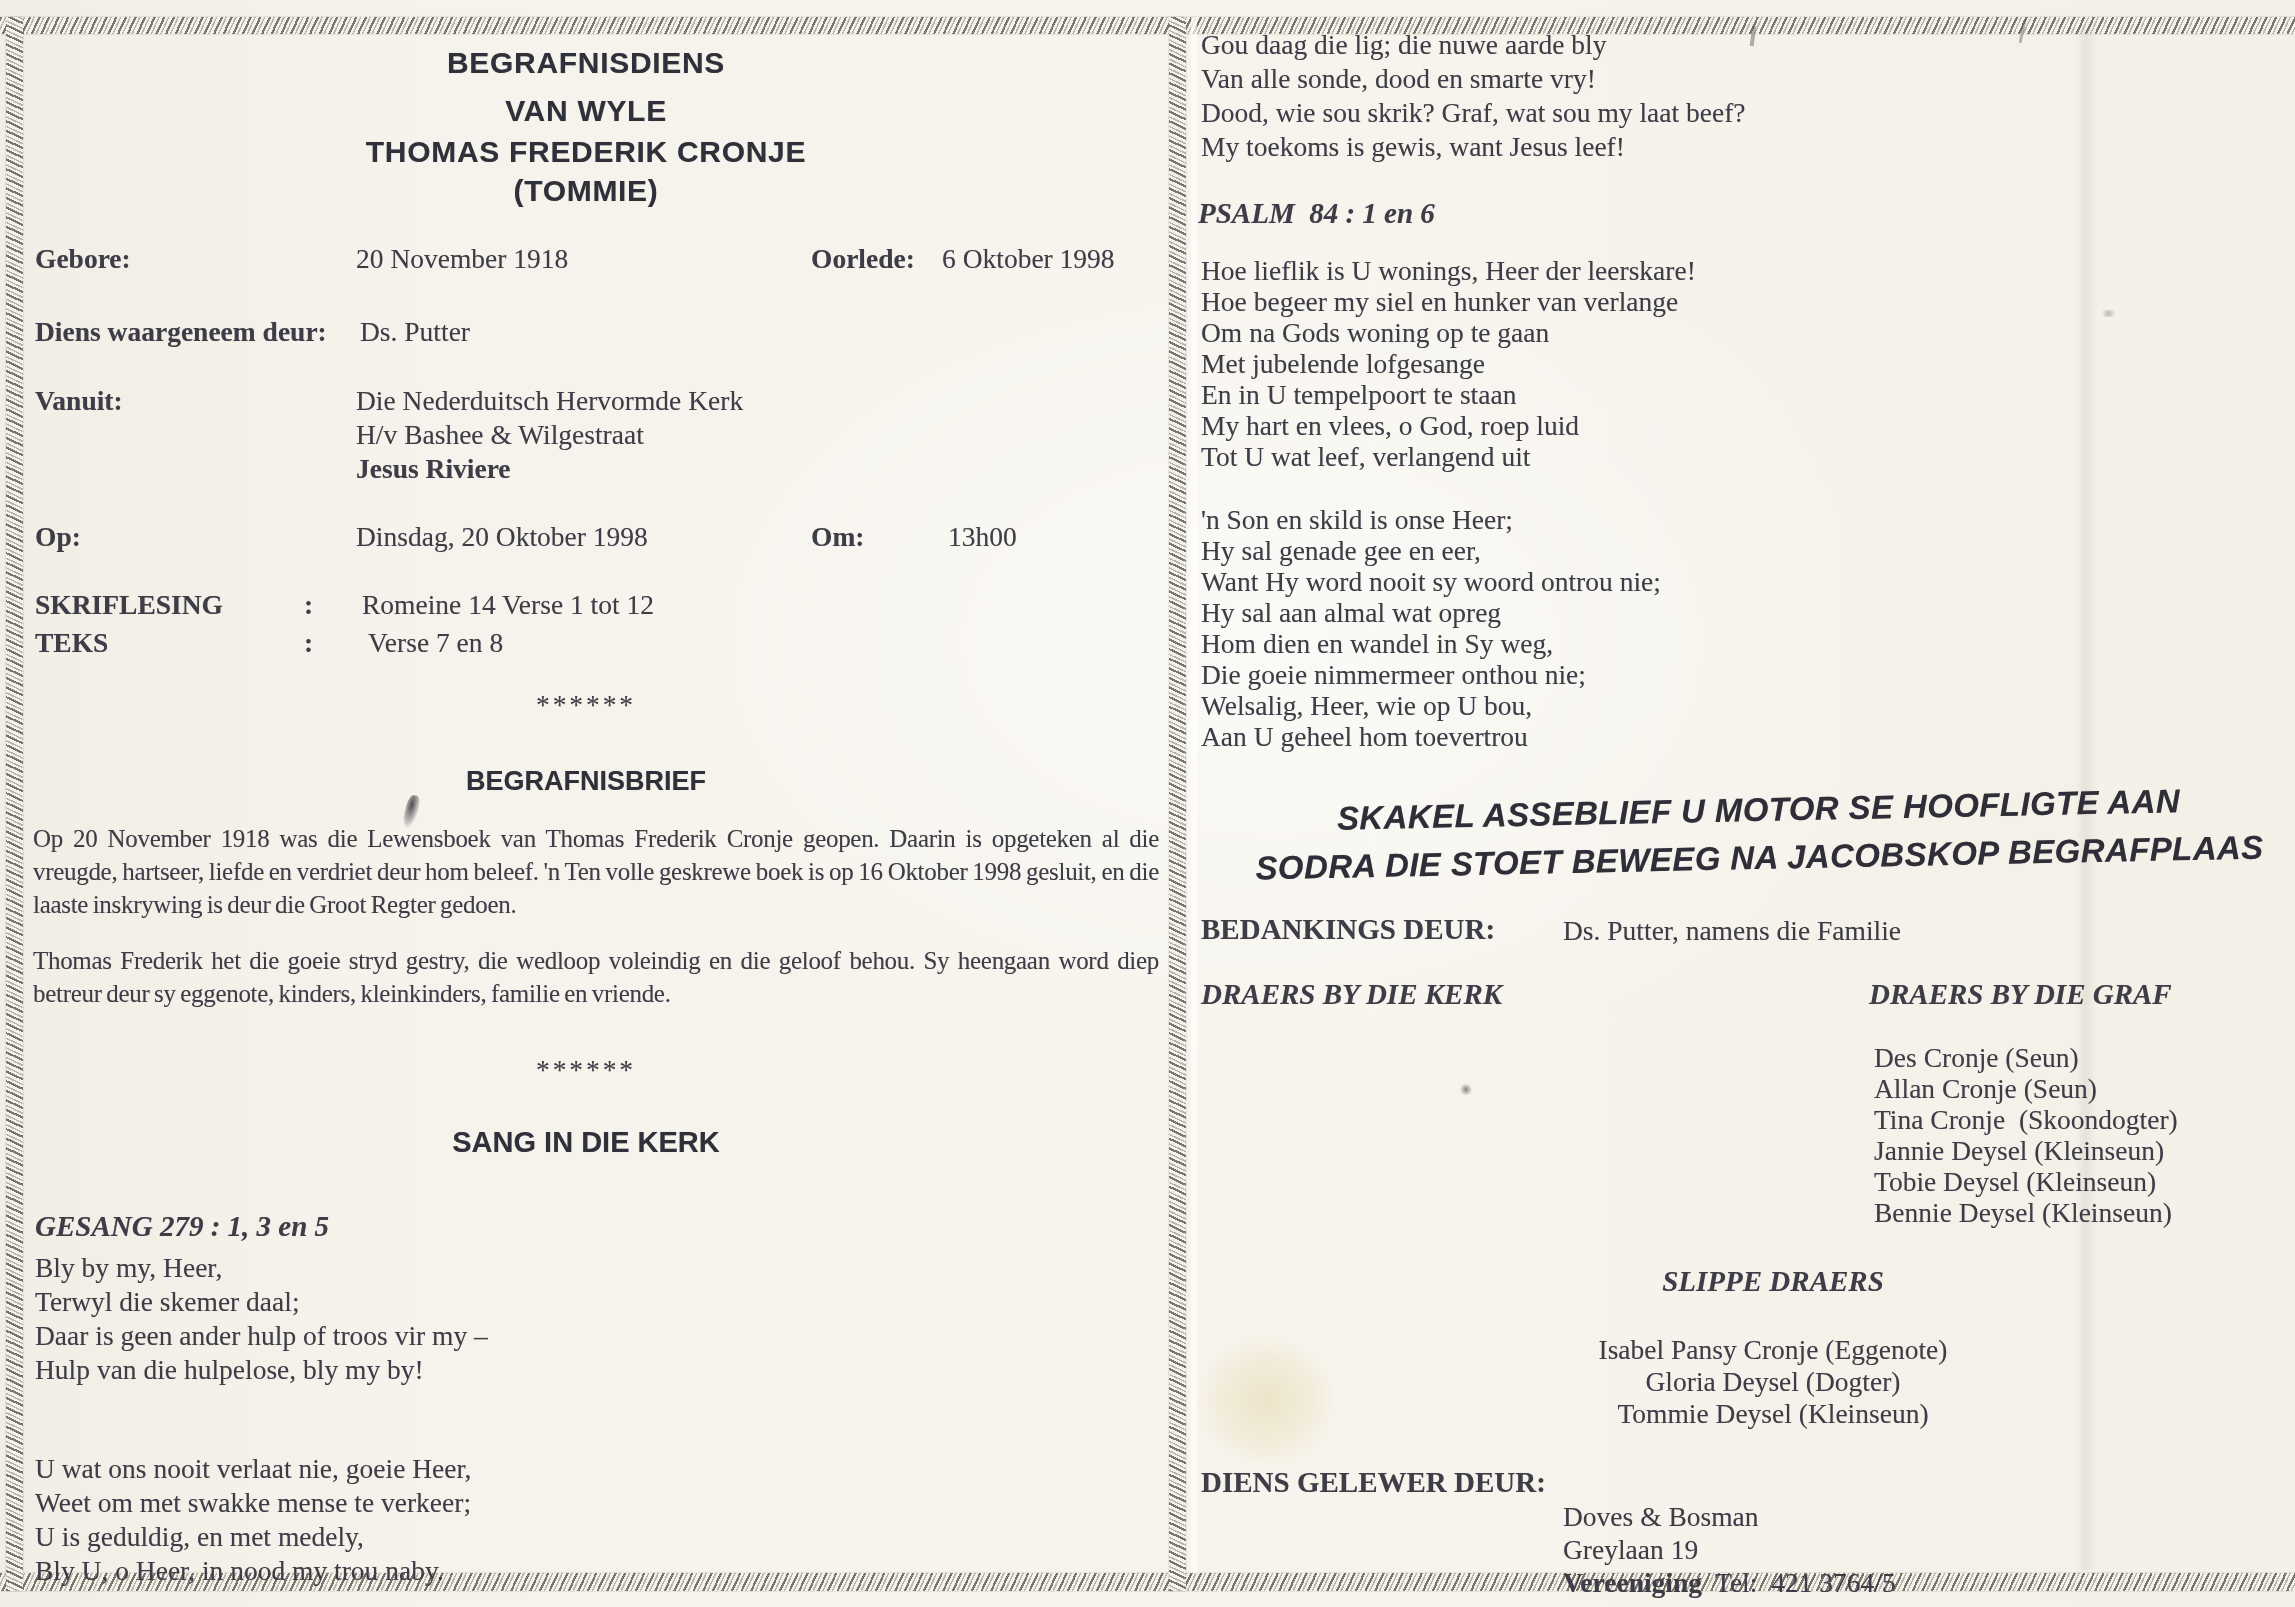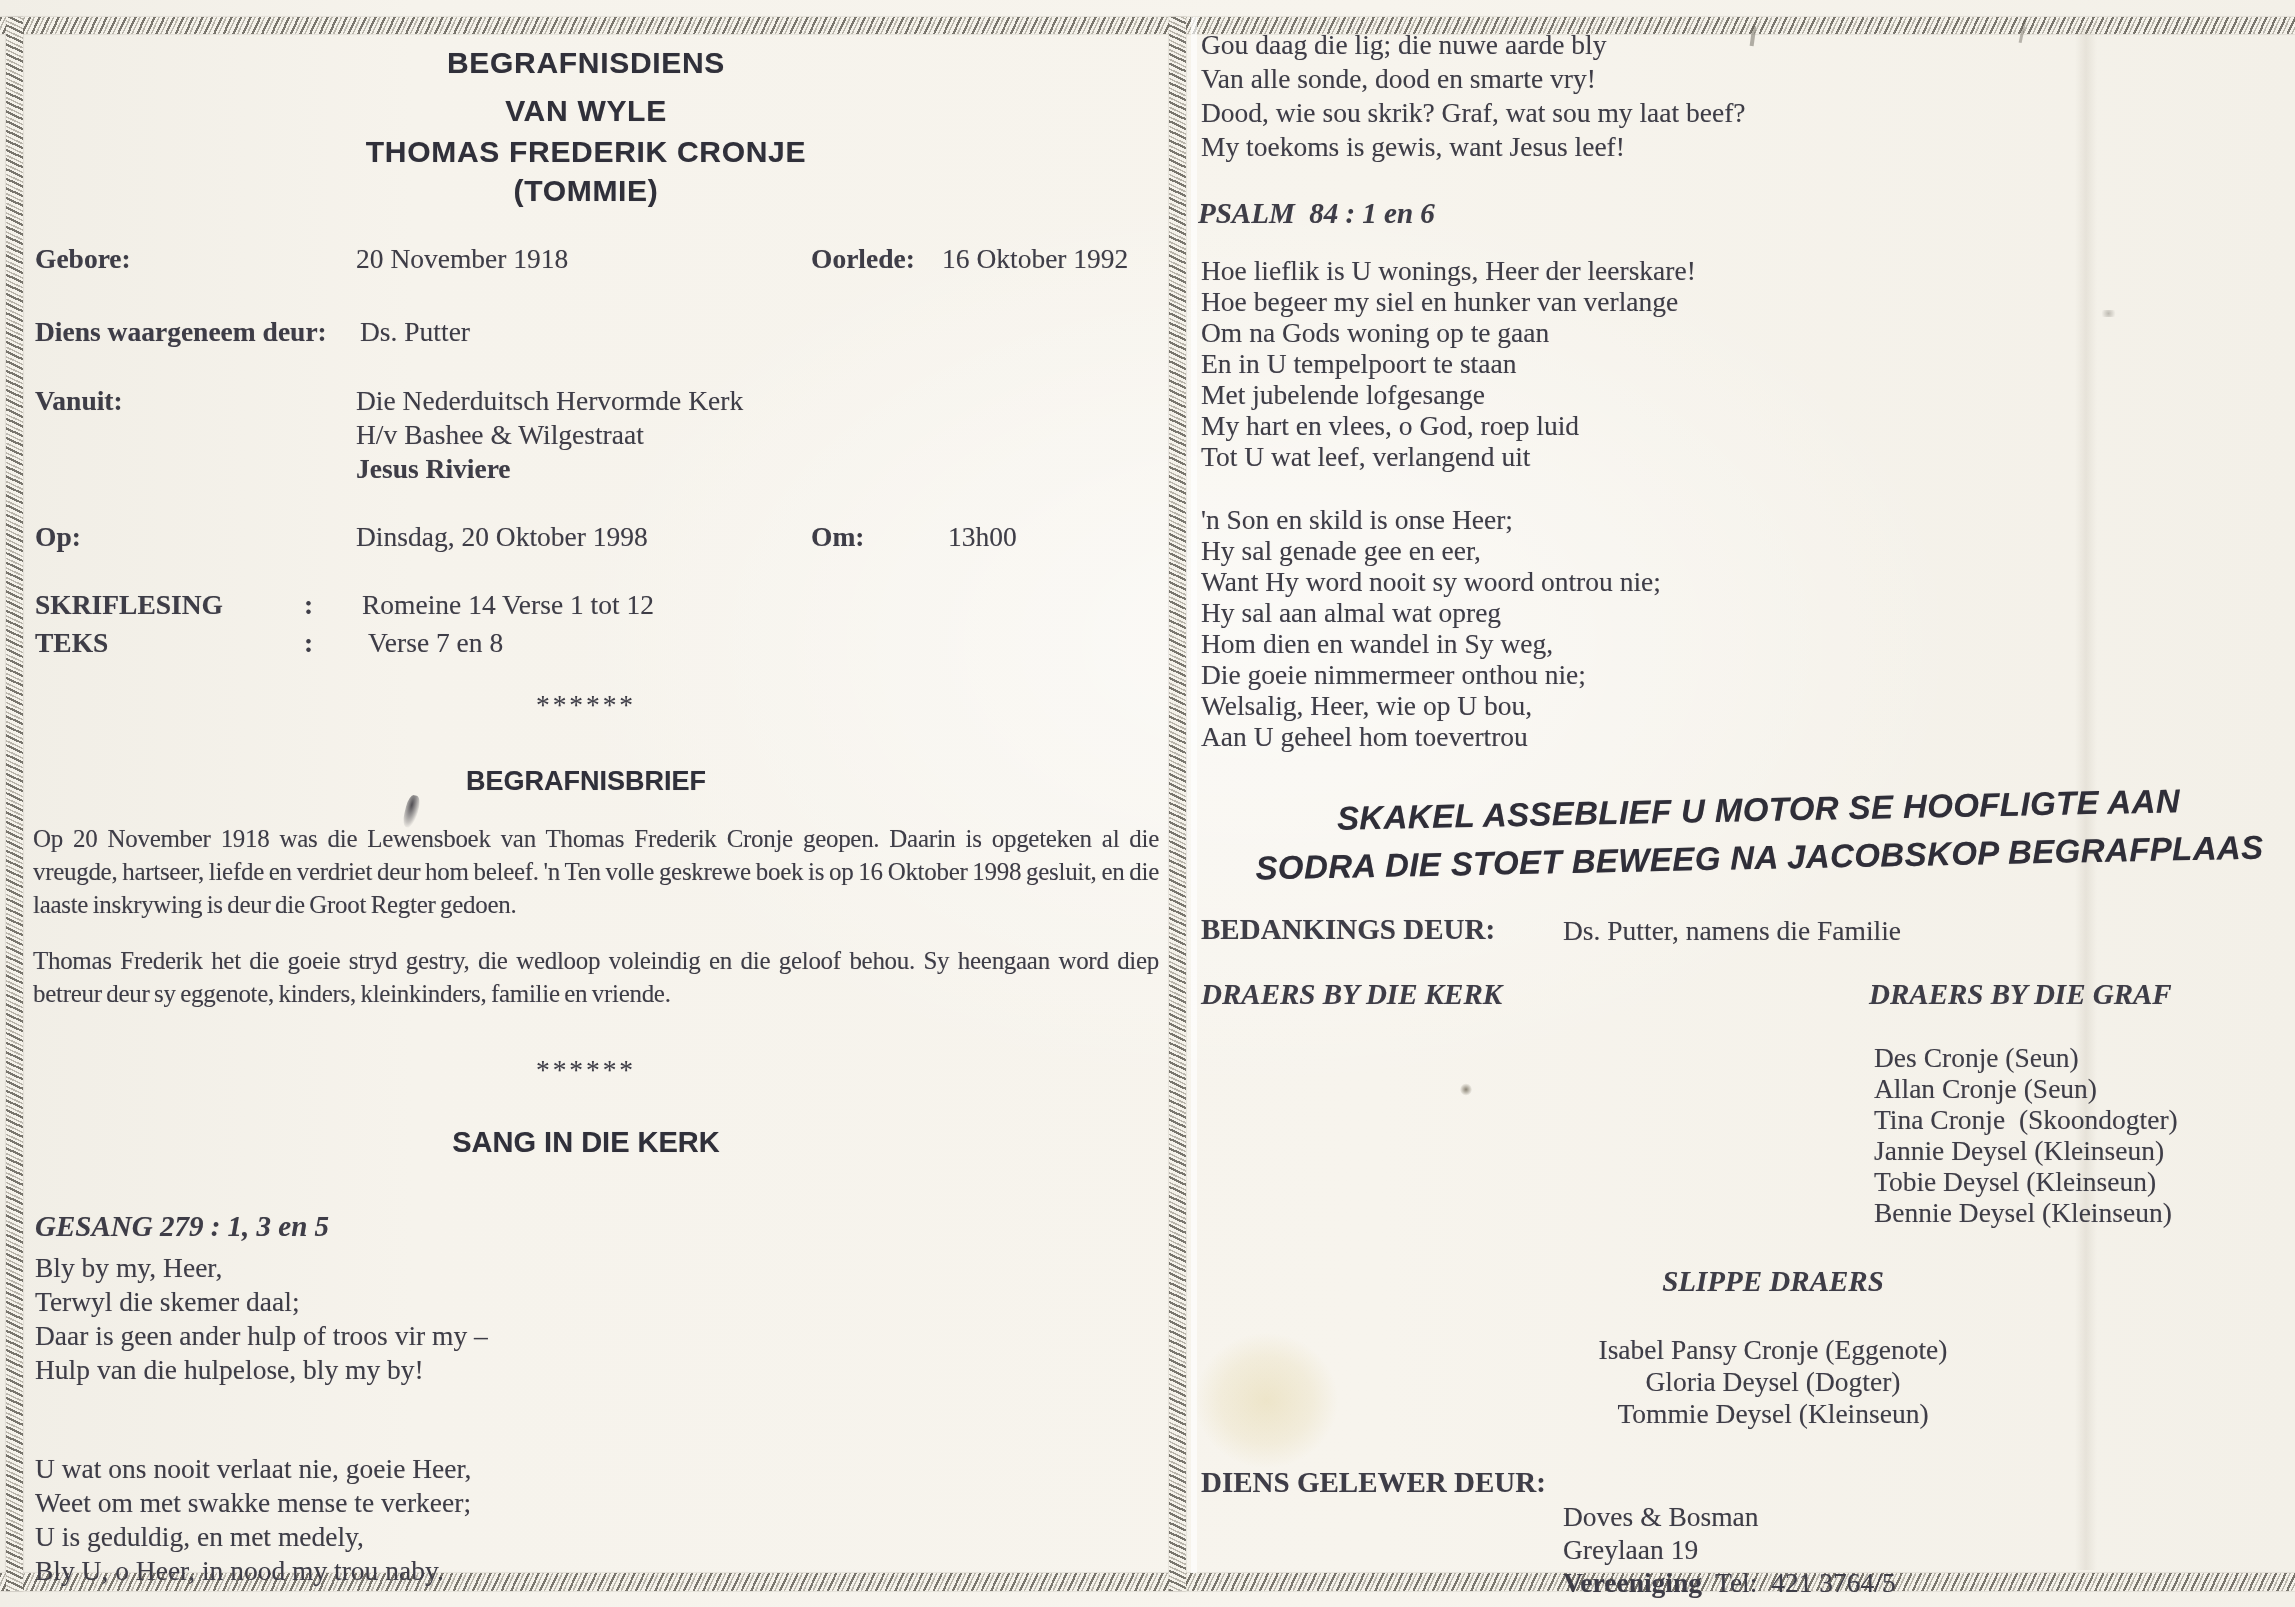--- a/index.html
+++ b/index.html
@@ -59,21 +59,21 @@
   <div class="abs" style="left:2099px;top:310px;width:19px;height:7.2px;background:radial-gradient(circle,rgba(90,86,76,.35) 0,rgba(90,86,76,0) 70%);"></div>
 
   <div class="abs sansh title ctrL" style="top:46px;">BEGRAFNISDIENS</div>
   <div class="abs sansh title ctrL" style="top:94px;">VAN WYLE</div>
   <div class="abs sansh title ctrL" style="top:135px;">THOMAS FREDERIK CRONJE</div>
   <div class="abs sansh title ctrL" style="top:174px;">(TOMMIE)</div>
 
   <div class="abs serif b" style="left:35px;top:243px;">Gebore:</div>
   <div class="abs serif" style="left:356px;top:243px;">20 November 1918</div>
   <div class="abs serif b" style="left:811px;top:243px;">Oorlede:</div>
-  <div class="abs serif" style="left:942px;top:243px;">16 Oktober 1992</div>
+  <div class="abs serif" style="left:942px;top:243px;">6 Oktober 1998</div>
 
   <div class="abs serif b" style="left:35px;top:316px;">Diens waargeneem deur:</div>
   <div class="abs serif" style="left:360px;top:316px;">Ds. Putter</div>
 
   <div class="abs serif b" style="left:35px;top:385px;">Vanuit:</div>
   <div class="abs serif" style="left:356px;top:385px;">Die Nederduitsch Hervormde Kerk</div>
   <div class="abs serif" style="left:356px;top:419px;">H/v Bashee &amp; Wilgestraat</div>
   <div class="abs serif b" style="left:356px;top:453px;">Jesus Riviere</div>
 
   <div class="abs serif b" style="left:35px;top:521px;">Op:</div>
@@ -122,22 +122,22 @@
     <div class="serif">Dood, wie sou skrik? Graf, wat sou my laat beef?</div>
     <div class="serif">My toekoms is gewis, want Jesus leef!</div>
   </div>
 
   <div class="abs serif b i pre" style="left:1198px;top:197px;font-size:29px;">PSALM  84 : 1 en 6</div>
 
   <div class="abs lh43" style="left:1201px;top:255px;">
     <div class="serif">Hoe lieflik is U wonings, Heer der leerskare!</div>
     <div class="serif">Hoe begeer my siel en hunker van verlange</div>
     <div class="serif">Om na Gods woning op te gaan</div>
+    <div class="serif">Met jubelende lofgesange</div>
     <div class="serif">En in U tempelpoort te staan</div>
-    <div class="serif">Met jubelende lofgesange</div>
     <div class="serif">My hart en vlees, o God, roep luid</div>
     <div class="serif">Tot U wat leef, verlangend uit</div>
   </div>
 
   <div class="abs lh43" style="left:1201px;top:504px;">
     <div class="serif">'n Son en skild is onse Heer;</div>
     <div class="serif">Hy sal genade gee en eer,</div>
     <div class="serif">Want Hy word nooit sy woord ontrou nie;</div>
     <div class="serif">Hy sal aan almal wat opreg</div>
     <div class="serif">Hom dien en wandel in Sy weg,</div>

